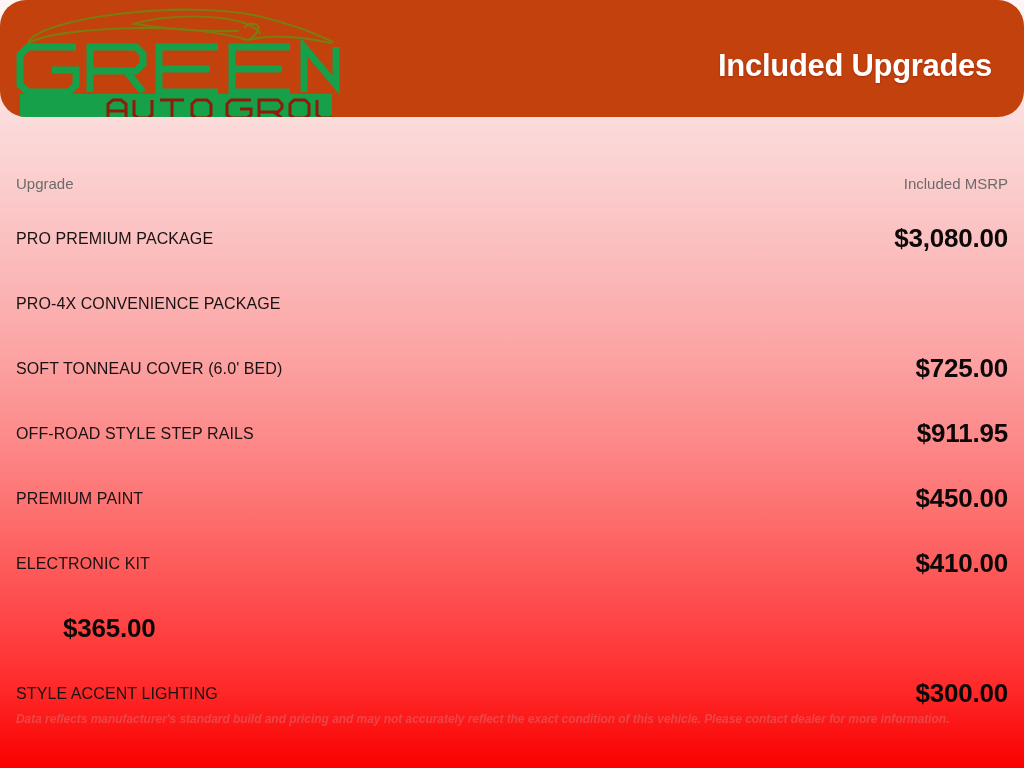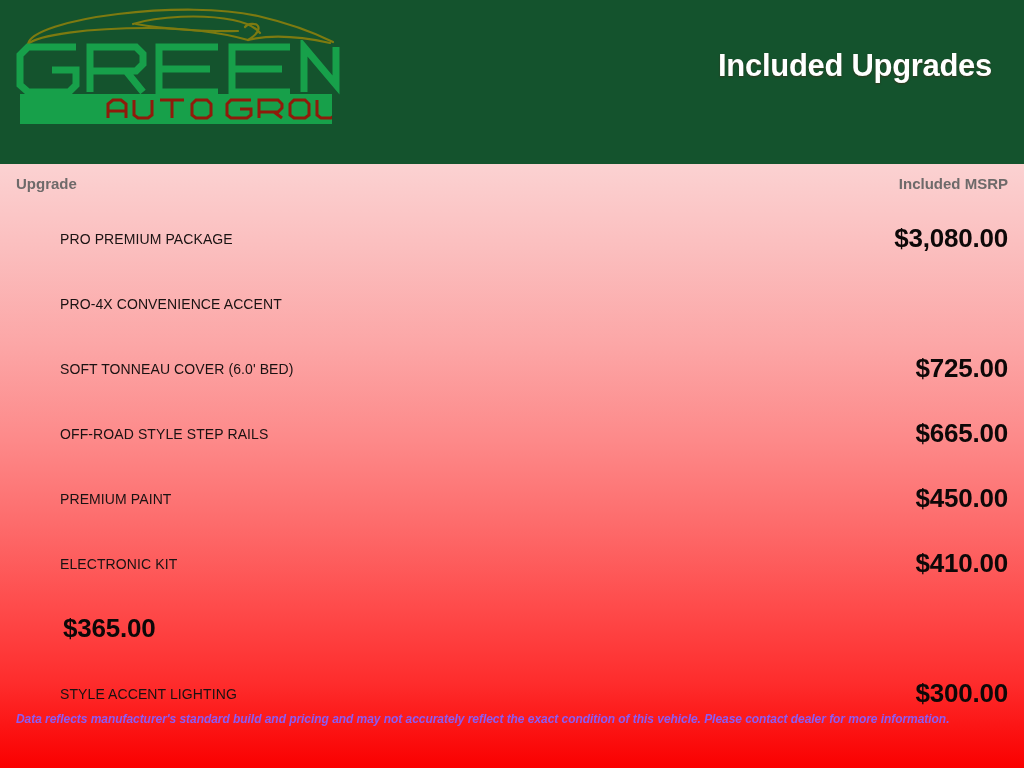--- a/index.html
+++ b/index.html
@@ -21,23 +21,24 @@
       #fe4b4b 79%,
       #fe2c2c 89%,
       #fb0b0b 97%,
       #fa0000 100%);
     position:relative;
   }
 
   
   #header {
     position:absolute; left:0; top:0;
-    width:1024px; height:164px;
-    background:#14532d;
+    width:1024px; height:117px;
+    background:#c2410c;
     overflow:hidden;
+    border-radius:26px;
   }
   #logo-block {
     position:absolute; left:8px; top:2px;
     width:340px; height:126px;
   }
   #car-silhouette {
     position:absolute; left:0; top:0;
     width:340px; height:48px;
   }
   #logo-wordmark {
@@ -73,49 +74,48 @@
     display:flex;
     align-items:center;
     justify-content:space-between;
     height:65px;
     width:100%;
   }
   #thead-row { height:74px; align-items:flex-end; padding-bottom:14px; }
   .thead-cell {
     font-size:15px;
     color:#6e6a6a;
-    font-weight:bold;
+    font-weight:normal;
     white-space:nowrap;
   }
   .cell-name {
-    font-size:14px;
+    font-size:16px;
     color:#1a1212;
     font-weight:normal;
     white-space:nowrap;
     letter-spacing:0.1px;
-    margin-left:44px;
   }
   .cell-price {
     font-size:26px;
     color:#0d0808;
     font-weight:bold;
     white-space:nowrap;
     text-align:right;
     letter-spacing:-0.2px;
     margin-left:47px;
   }
 
   
   #disclaimer {
     position:absolute; left:16px; top:712px;
     width:992px;
     font-size:12px;
     font-style:italic;
     font-weight:bold;
-    color:#8b5cf6;
+    color:#ef4444;
     white-space:nowrap;
     letter-spacing:-0.05px;
   }
 </style>
 </head>
 <body>
 
 <div id="header">
 
   <div id="logo-block">
@@ -179,29 +179,29 @@
   <div class="trow" id="thead-row">
     <div class="thead-cell">Upgrade</div>
     <div class="thead-cell">Included MSRP</div>
   </div>
 
   <div class="trow">
     <div class="cell-name">PRO PREMIUM PACKAGE</div>
     <div class="cell-price">$3,080.00</div>
   </div>
   <div class="trow">
-    <div class="cell-name">PRO-4X CONVENIENCE ACCENT</div>
+    <div class="cell-name">PRO-4X CONVENIENCE PACKAGE</div>
   </div>
   <div class="trow">
     <div class="cell-name">SOFT TONNEAU COVER (6.0' BED)</div>
     <div class="cell-price">$725.00</div>
   </div>
   <div class="trow">
     <div class="cell-name">OFF-ROAD STYLE STEP RAILS</div>
-    <div class="cell-price">$665.00</div>
+    <div class="cell-price">$911.95</div>
   </div>
   <div class="trow">
     <div class="cell-name">PREMIUM PAINT</div>
     <div class="cell-price">$450.00</div>
   </div>
   <div class="trow">
     <div class="cell-name">ELECTRONIC KIT</div>
     <div class="cell-price">$410.00</div>
   </div>
   <div class="trow">

